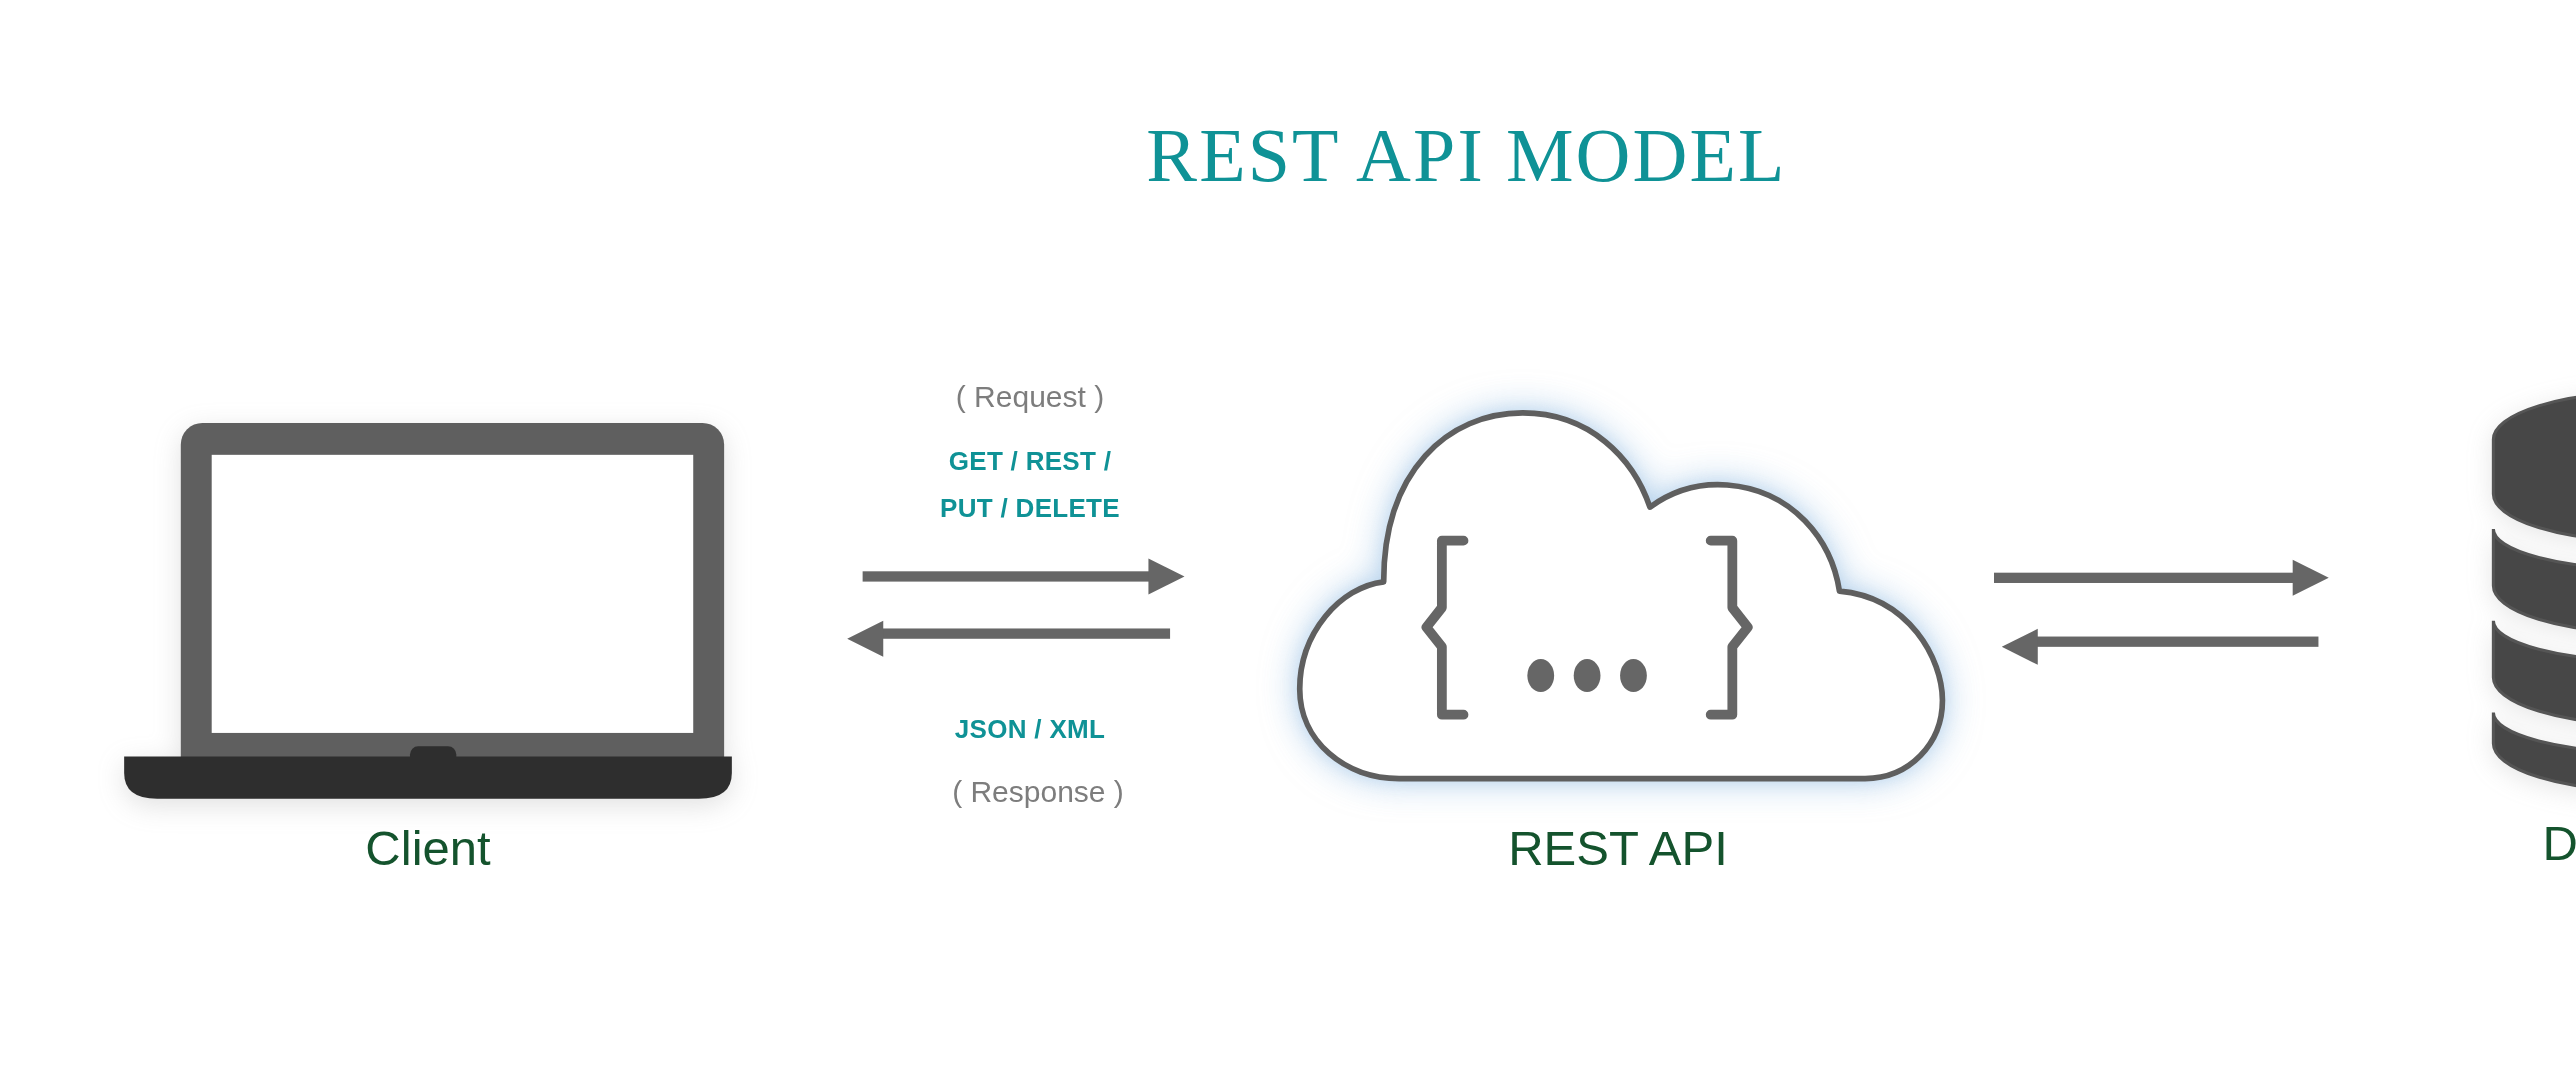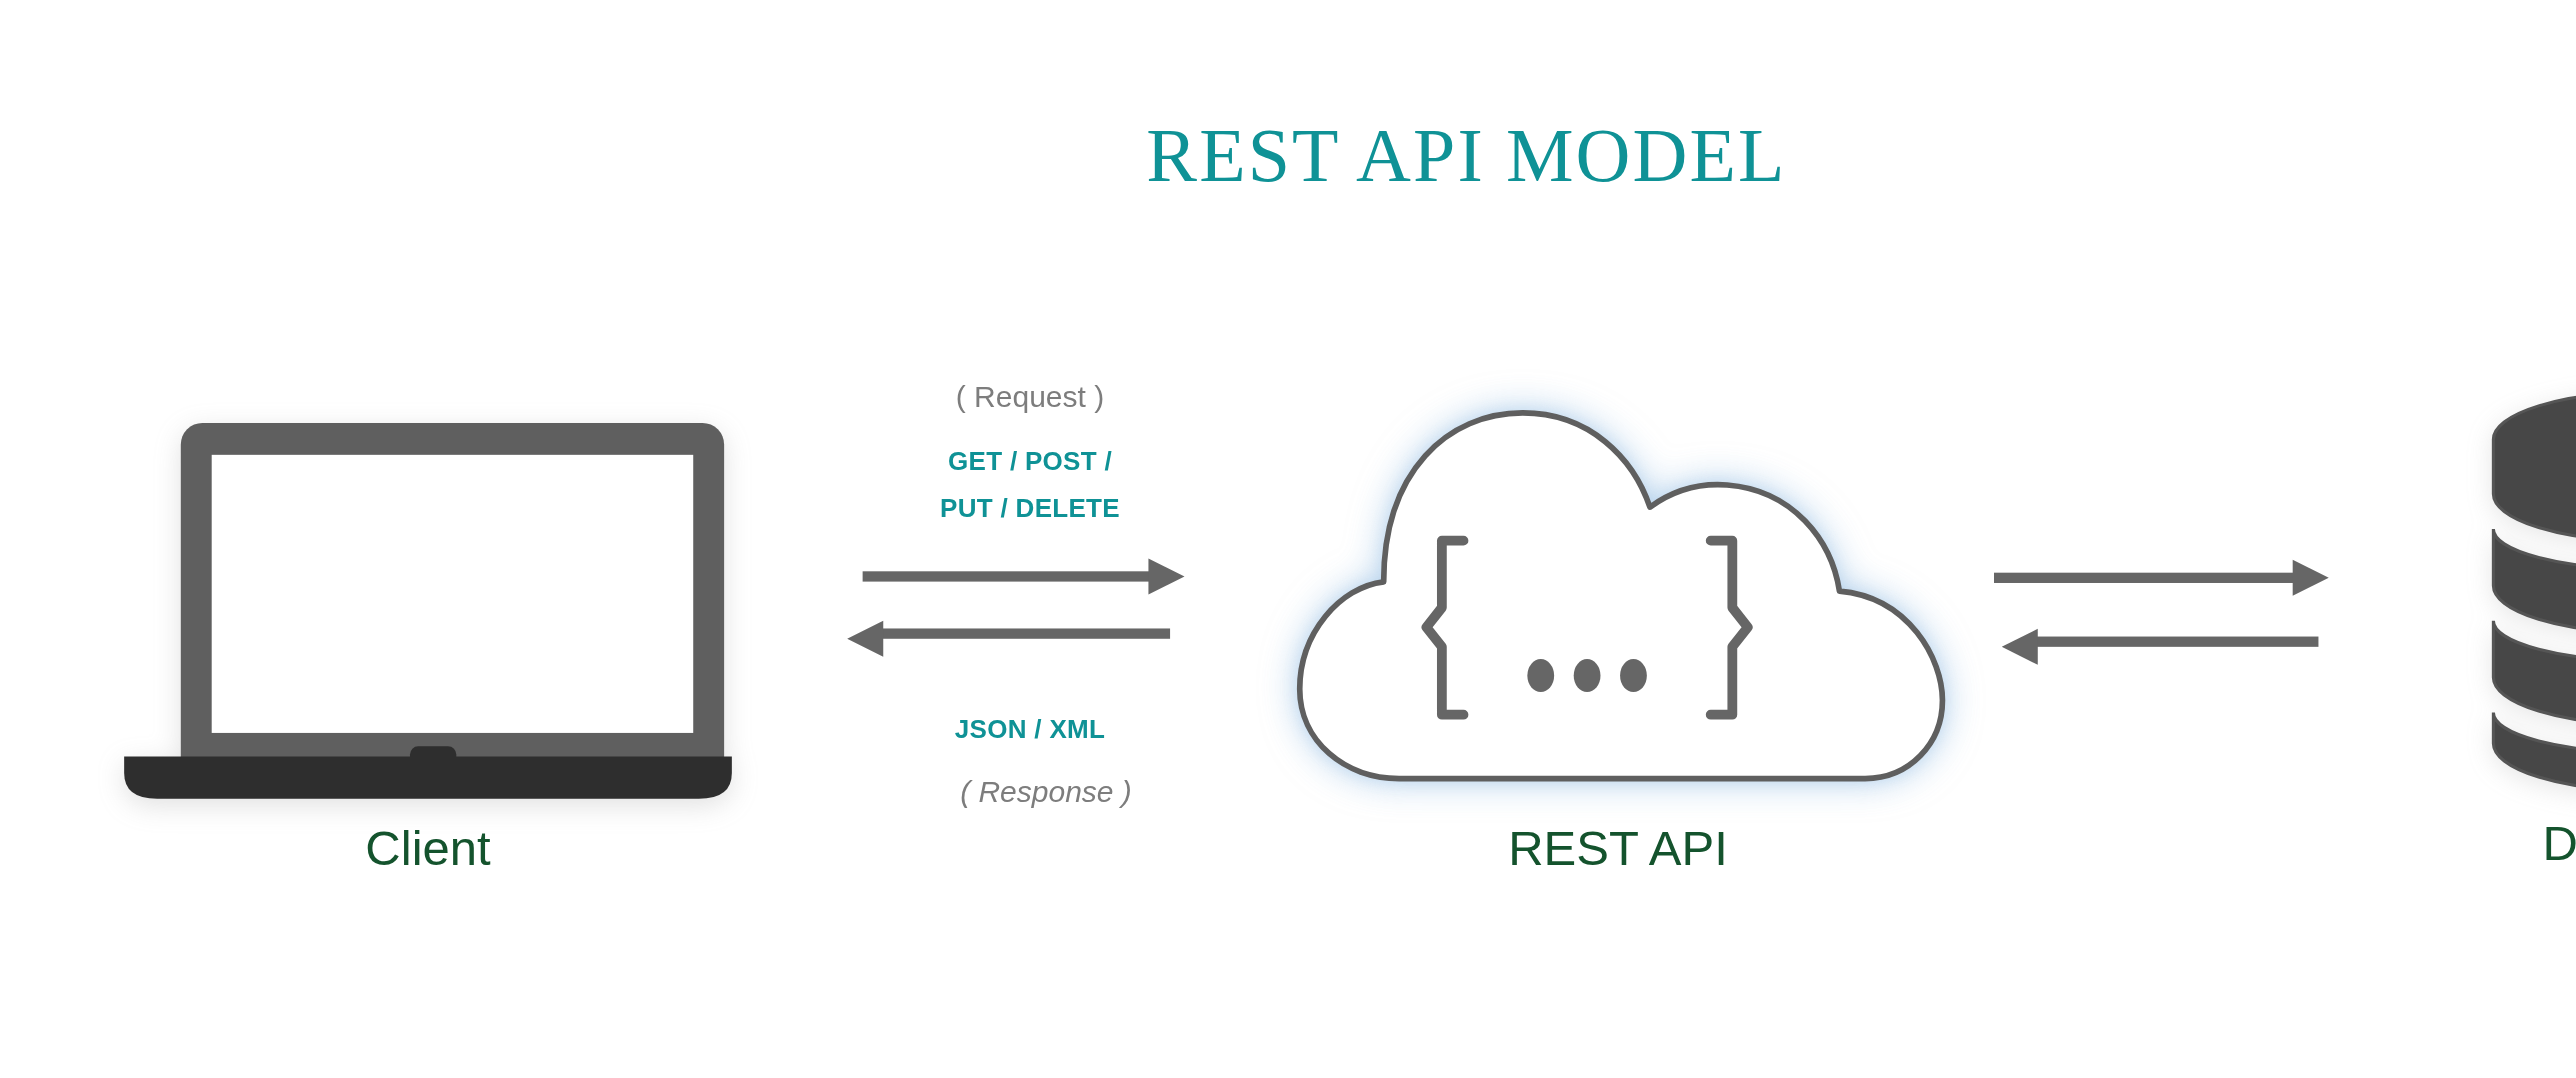--- a/index.html
+++ b/index.html
@@ -145,21 +145,21 @@
     font-size: 26px;
     font-weight: bold;
     color: #0f9296;
     font-family: "Liberation Sans", sans-serif;
     letter-spacing: 0.3px;
   }
   #request-paren  { left: 0; top: 20.6px; }
   #request-verbs1 { left: 0; top: 87px; }
   #request-verbs2 { left: 0; top: 134px; }
   #response-format{ left: 0; top: 355px; }
-  #response-paren { left: 16px; top: 416px; font-style: italic; }
+  #response-paren { left: 8px; top: 416px; }
   .arrows-svg {
     position: absolute;
     left: 0;
   }
 </style>
 </head>
 <body>
 
 <div id="canvas">
 
@@ -176,21 +176,21 @@
 
       <path d="M 60 708 L 1240 708 L 1240 740 Q 1240 790 1176 790 L 124 790 Q 60 790 60 740 Z" fill="#2e2e2e"></path>
     </svg>
   </div>
   <div id="client-label" class="node-label">Client</div>
 
   <div id="left-connector">
 
     <div id="request-paren" class="conn-text conn-paren">( Request )</div>
 
-    <div id="request-verbs1" class="conn-text conn-method">GET / POST /</div>
+    <div id="request-verbs1" class="conn-text conn-method">GET / REST /</div>
 
     <div id="request-verbs2" class="conn-text conn-method">PUT / DELETE</div>
 
     <svg class="arrows-svg" style="top:191px;" width="412" height="155" viewBox="0 0 800 300">
 
       <g>
         <rect x="75" y="37" width="570" height="20" fill="#666666"></rect>
         <polygon points="630,12 700,47 630,82" fill="#666666"></polygon>
       </g>
 

